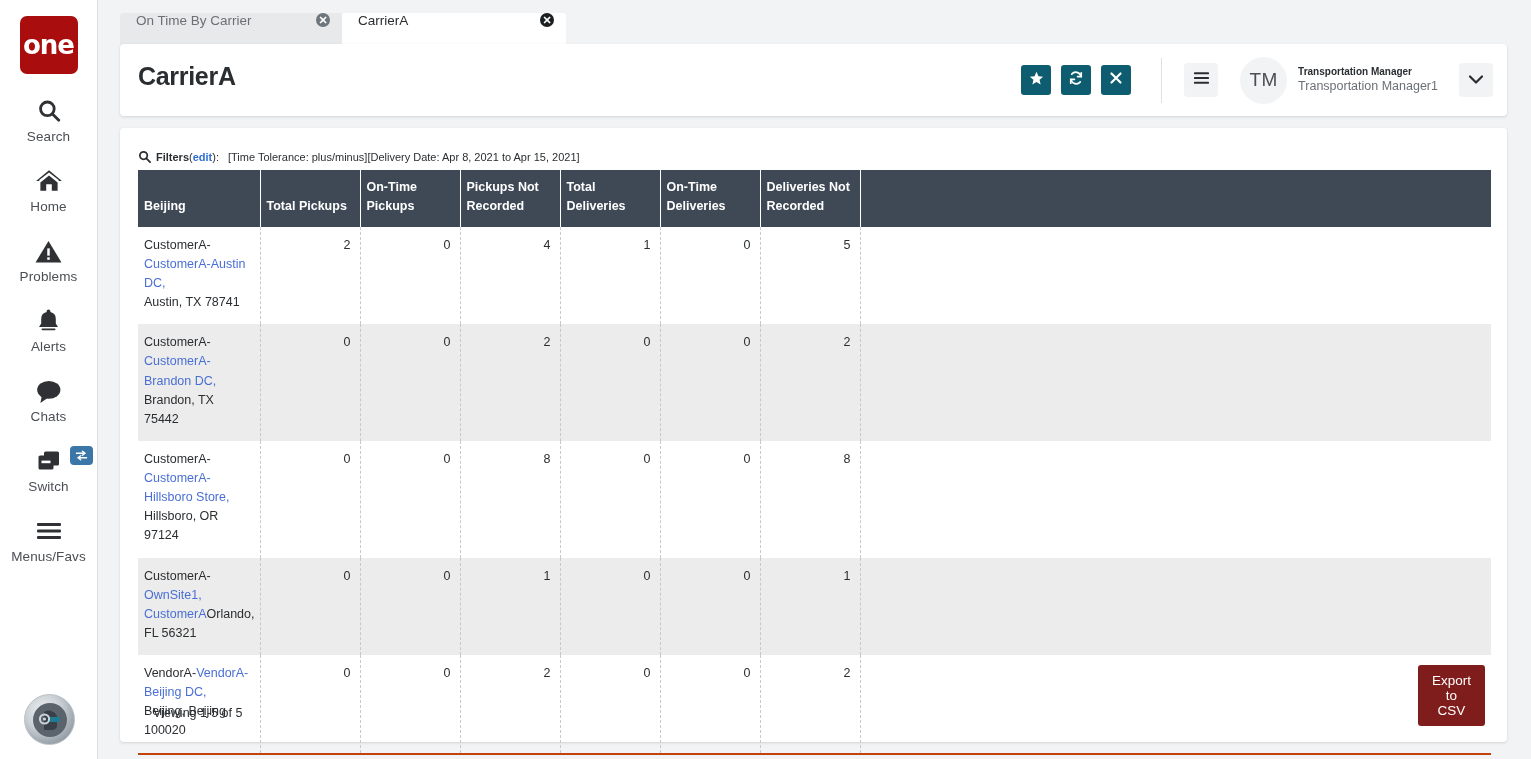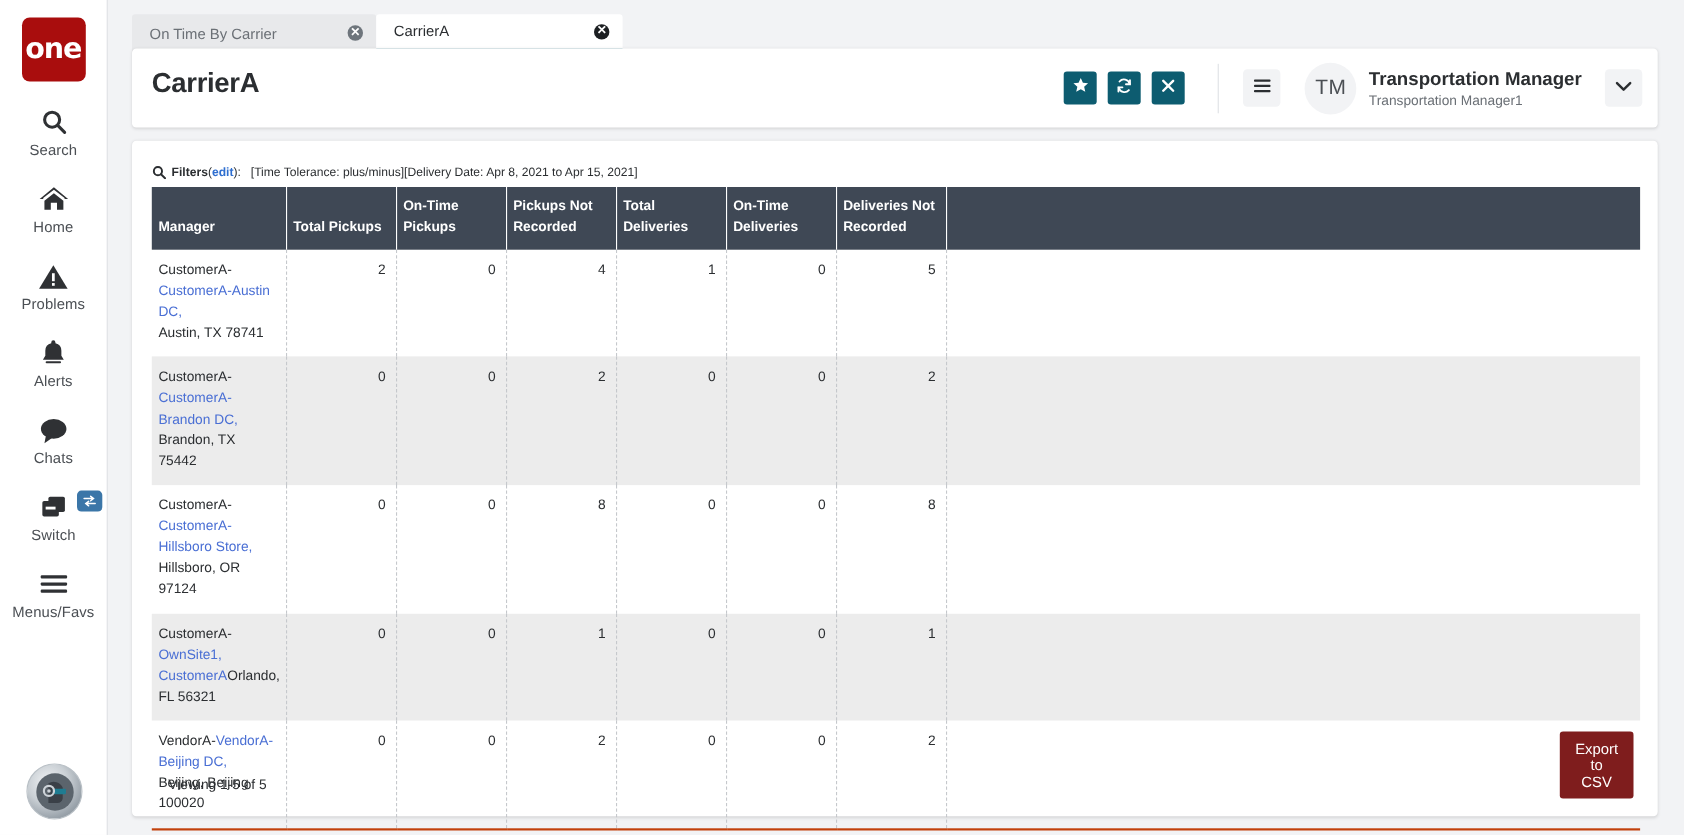--- a/index.html
+++ b/index.html
@@ -50,21 +50,21 @@
     display: flex; align-items: center; justify-content: center;
     overflow: hidden;
   }
 
   
   .main { flex: 1; position: relative; height: 759px; }
 
   
   .tabbar { position: absolute; left: 22px; top: 13px; display: flex; align-items: flex-end; height: 34px; }
   .tab {
-    height: 34px; display: flex; align-items: center;
+    height: 34px; display: flex; 
     padding: 0 12px 0 16px; font-size: 13.5px;
     cursor: pointer; position: relative;
     border-top-left-radius: 3px; border-top-right-radius: 3px;
   }
   .tab.inactive { background: #e8e9eb; color: #6b7076; width: 222px; }
   .tab.active { background: #ffffff; color: #2b2e31; width: 224px; border-bottom: 3px solid #0d5c70; }
   .tab .tab-label { flex: 1; white-space: nowrap; overflow: hidden; }
   .tab-close {
     width: 14px; height: 14px; border-radius: 50%;
     display: flex; align-items: center; justify-content: center;
@@ -96,21 +96,21 @@
   .ham-btn {
     width: 34px; height: 34px; border-radius: 4px; background: #f2f3f5;
     display: flex; align-items: center; justify-content: center; cursor: pointer;
   }
   .avatar-circle {
     width: 47px; height: 47px; border-radius: 50%; background: #f2f3f5;
     display: flex; align-items: center; justify-content: center;
     font-size: 19px; color: #4b4f54; margin-left: 22px; letter-spacing: .5px;
   }
   .user-block { margin-left: 11px; line-height: 1.3; }
-  .user-name { font-size: 17px; font-weight: 700; color: #2b2e31; white-space: nowrap; }
+  .user-name { font-size: 10px; font-weight: 700; color: #2b2e31; white-space: nowrap; }
   .user-role { font-size: 12.5px; color: #6b7076; white-space: nowrap; }
   .caret-btn {
     width: 34px; height: 34px; border-radius: 4px; background: #f2f3f5;
     display: flex; align-items: center; justify-content: center;
     cursor: pointer; margin-left: 21px;
   }
 
   
   .filters { position: absolute; left: 18px; top: 22px; display: flex; align-items: center; font-size: 11px; color: #2b2e31; white-space: nowrap; }
   .filters .mag { margin-right: 5px; display: flex; align-items: center; }
@@ -349,21 +349,21 @@
               <col style="width:100px">
               <col style="width:100px">
             <col style="width:100px">
               <col style="width:100px">
               <col style="width:100px">
             <col style="width:100px">
               <col style="width:631px">
           </colgroup>
           <thead>
             <tr>
-              <th>Manager</th>
+              <th>Beijing</th>
               <th class="num">Total Pickups</th>
               <th class="num">On-Time Pickups</th>
               <th class="num">Pickups Not Recorded</th>
               <th class="num">Total Deliveries</th>
               <th class="num">On-Time Deliveries</th>
               <th class="num">Deliveries Not Recorded</th>
               <th class="filler"></th>
             </tr>
           </thead>
           <tbody>

